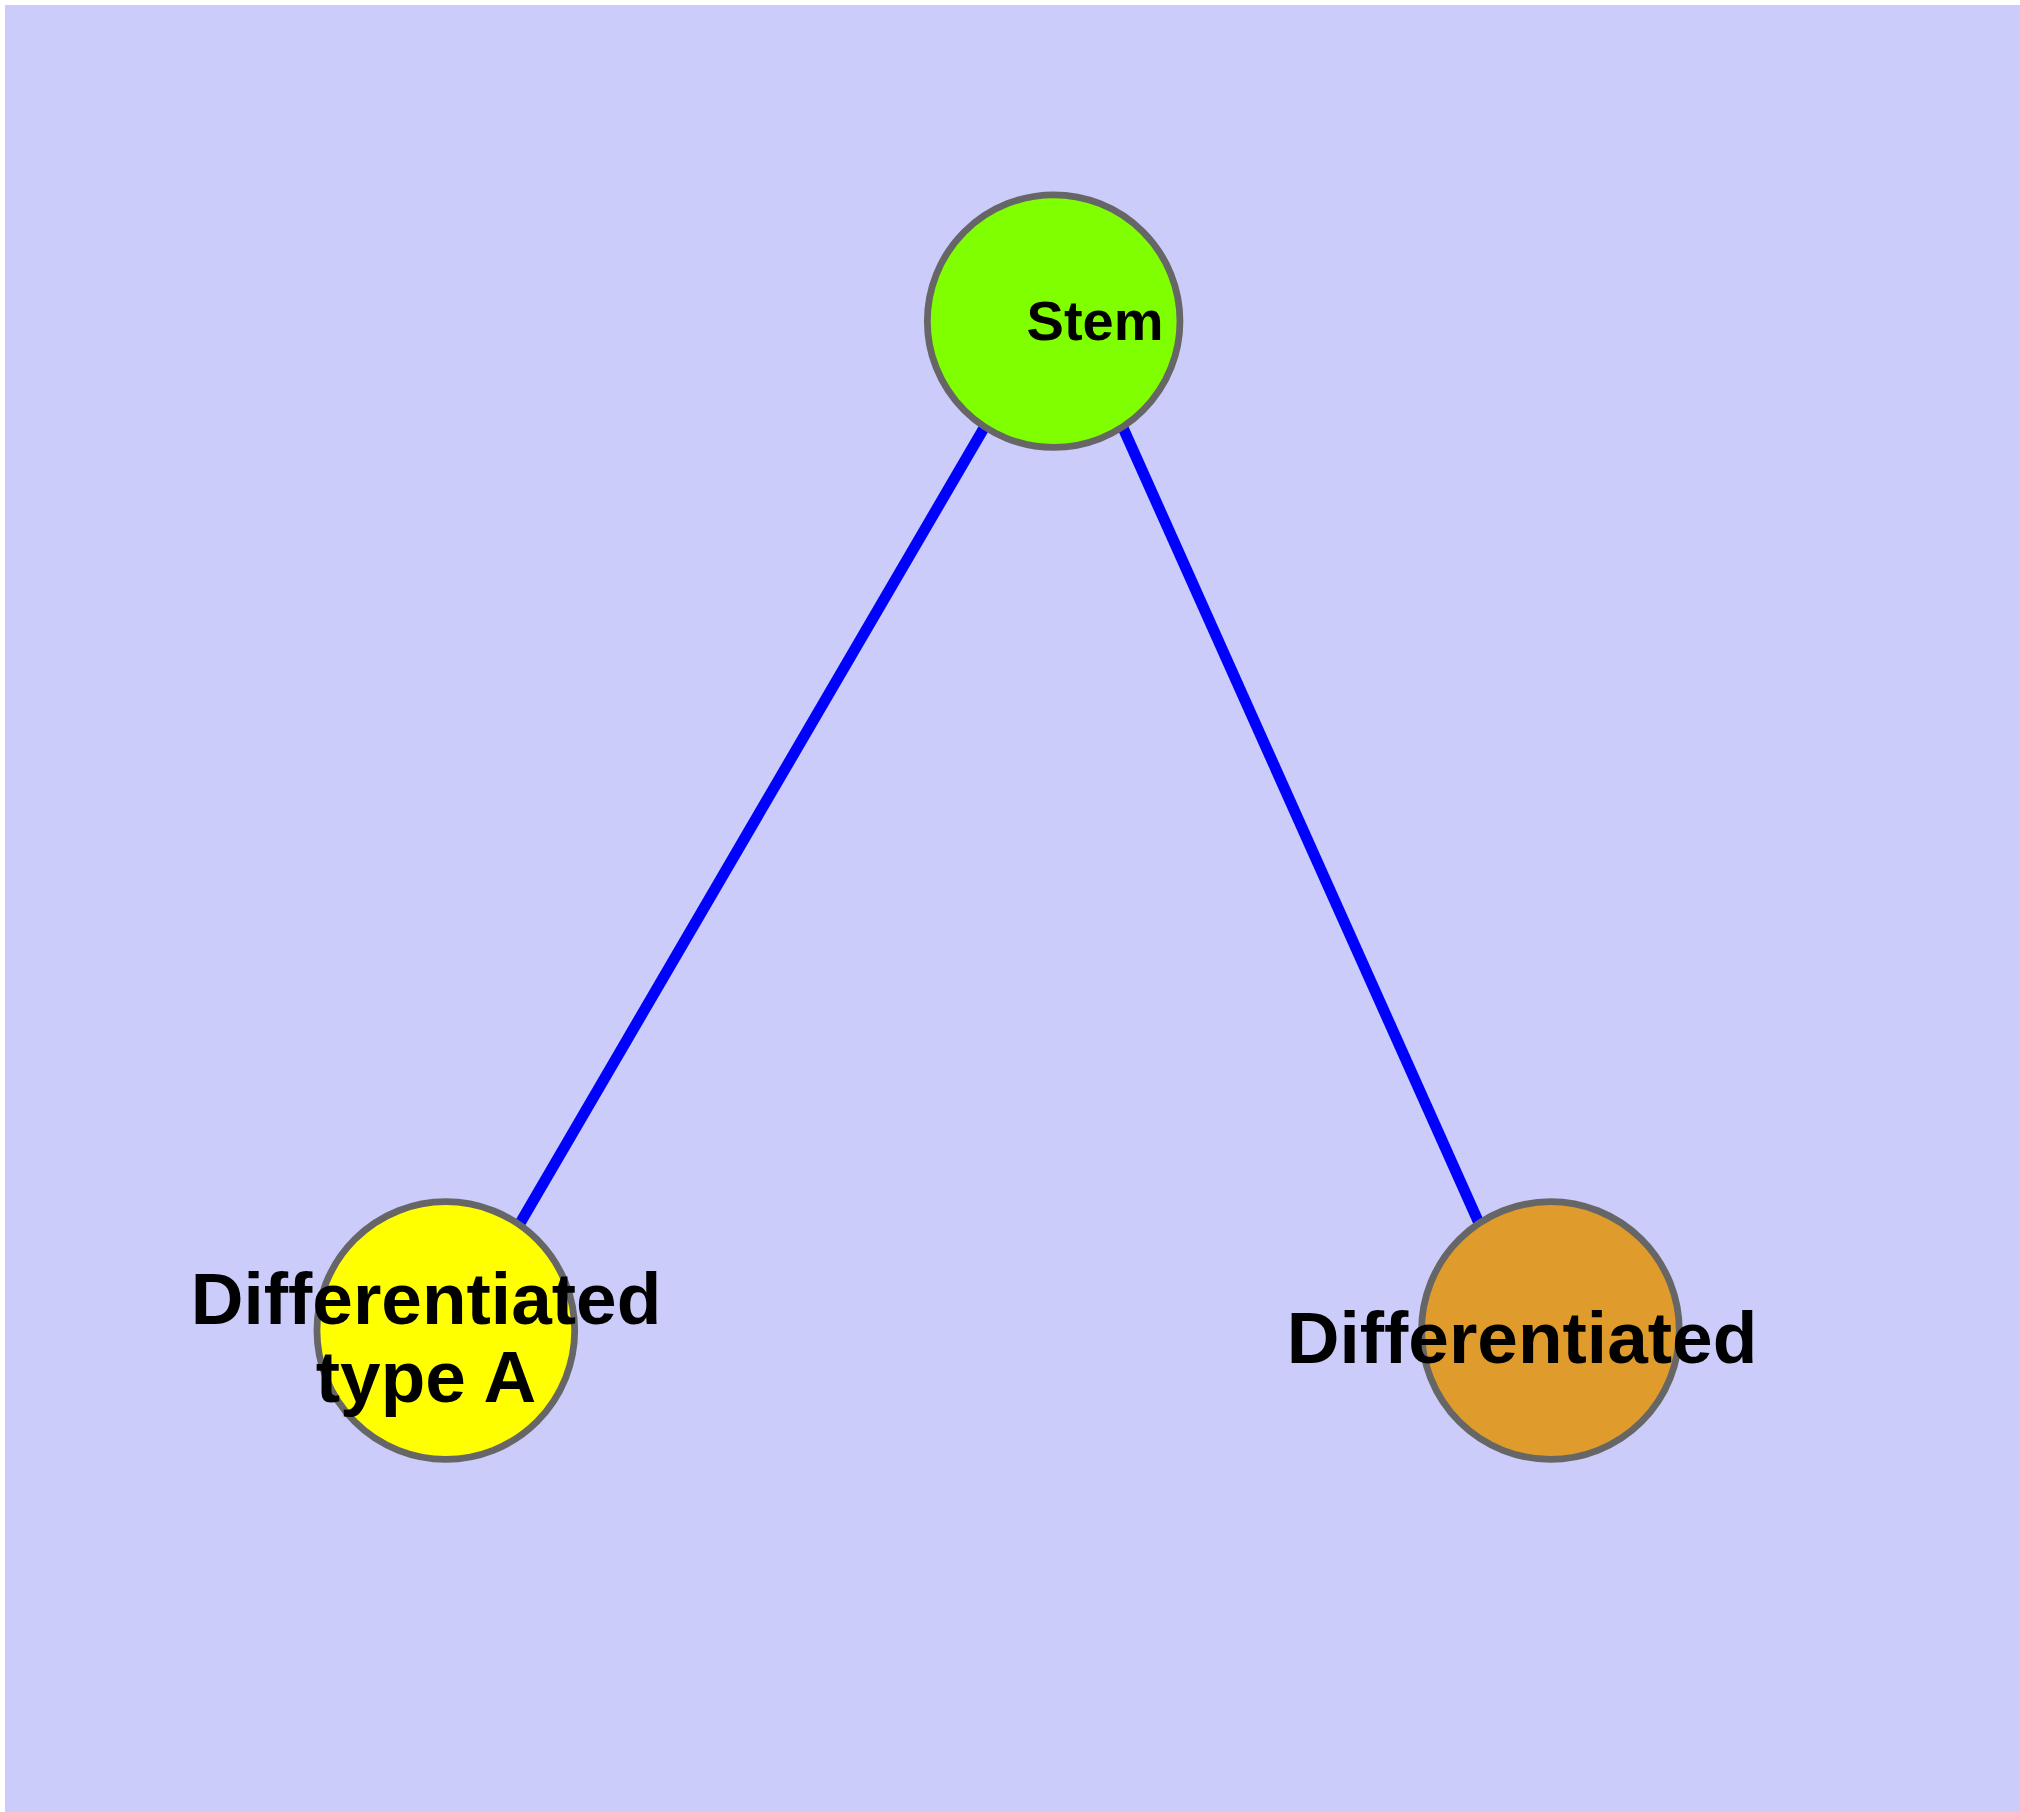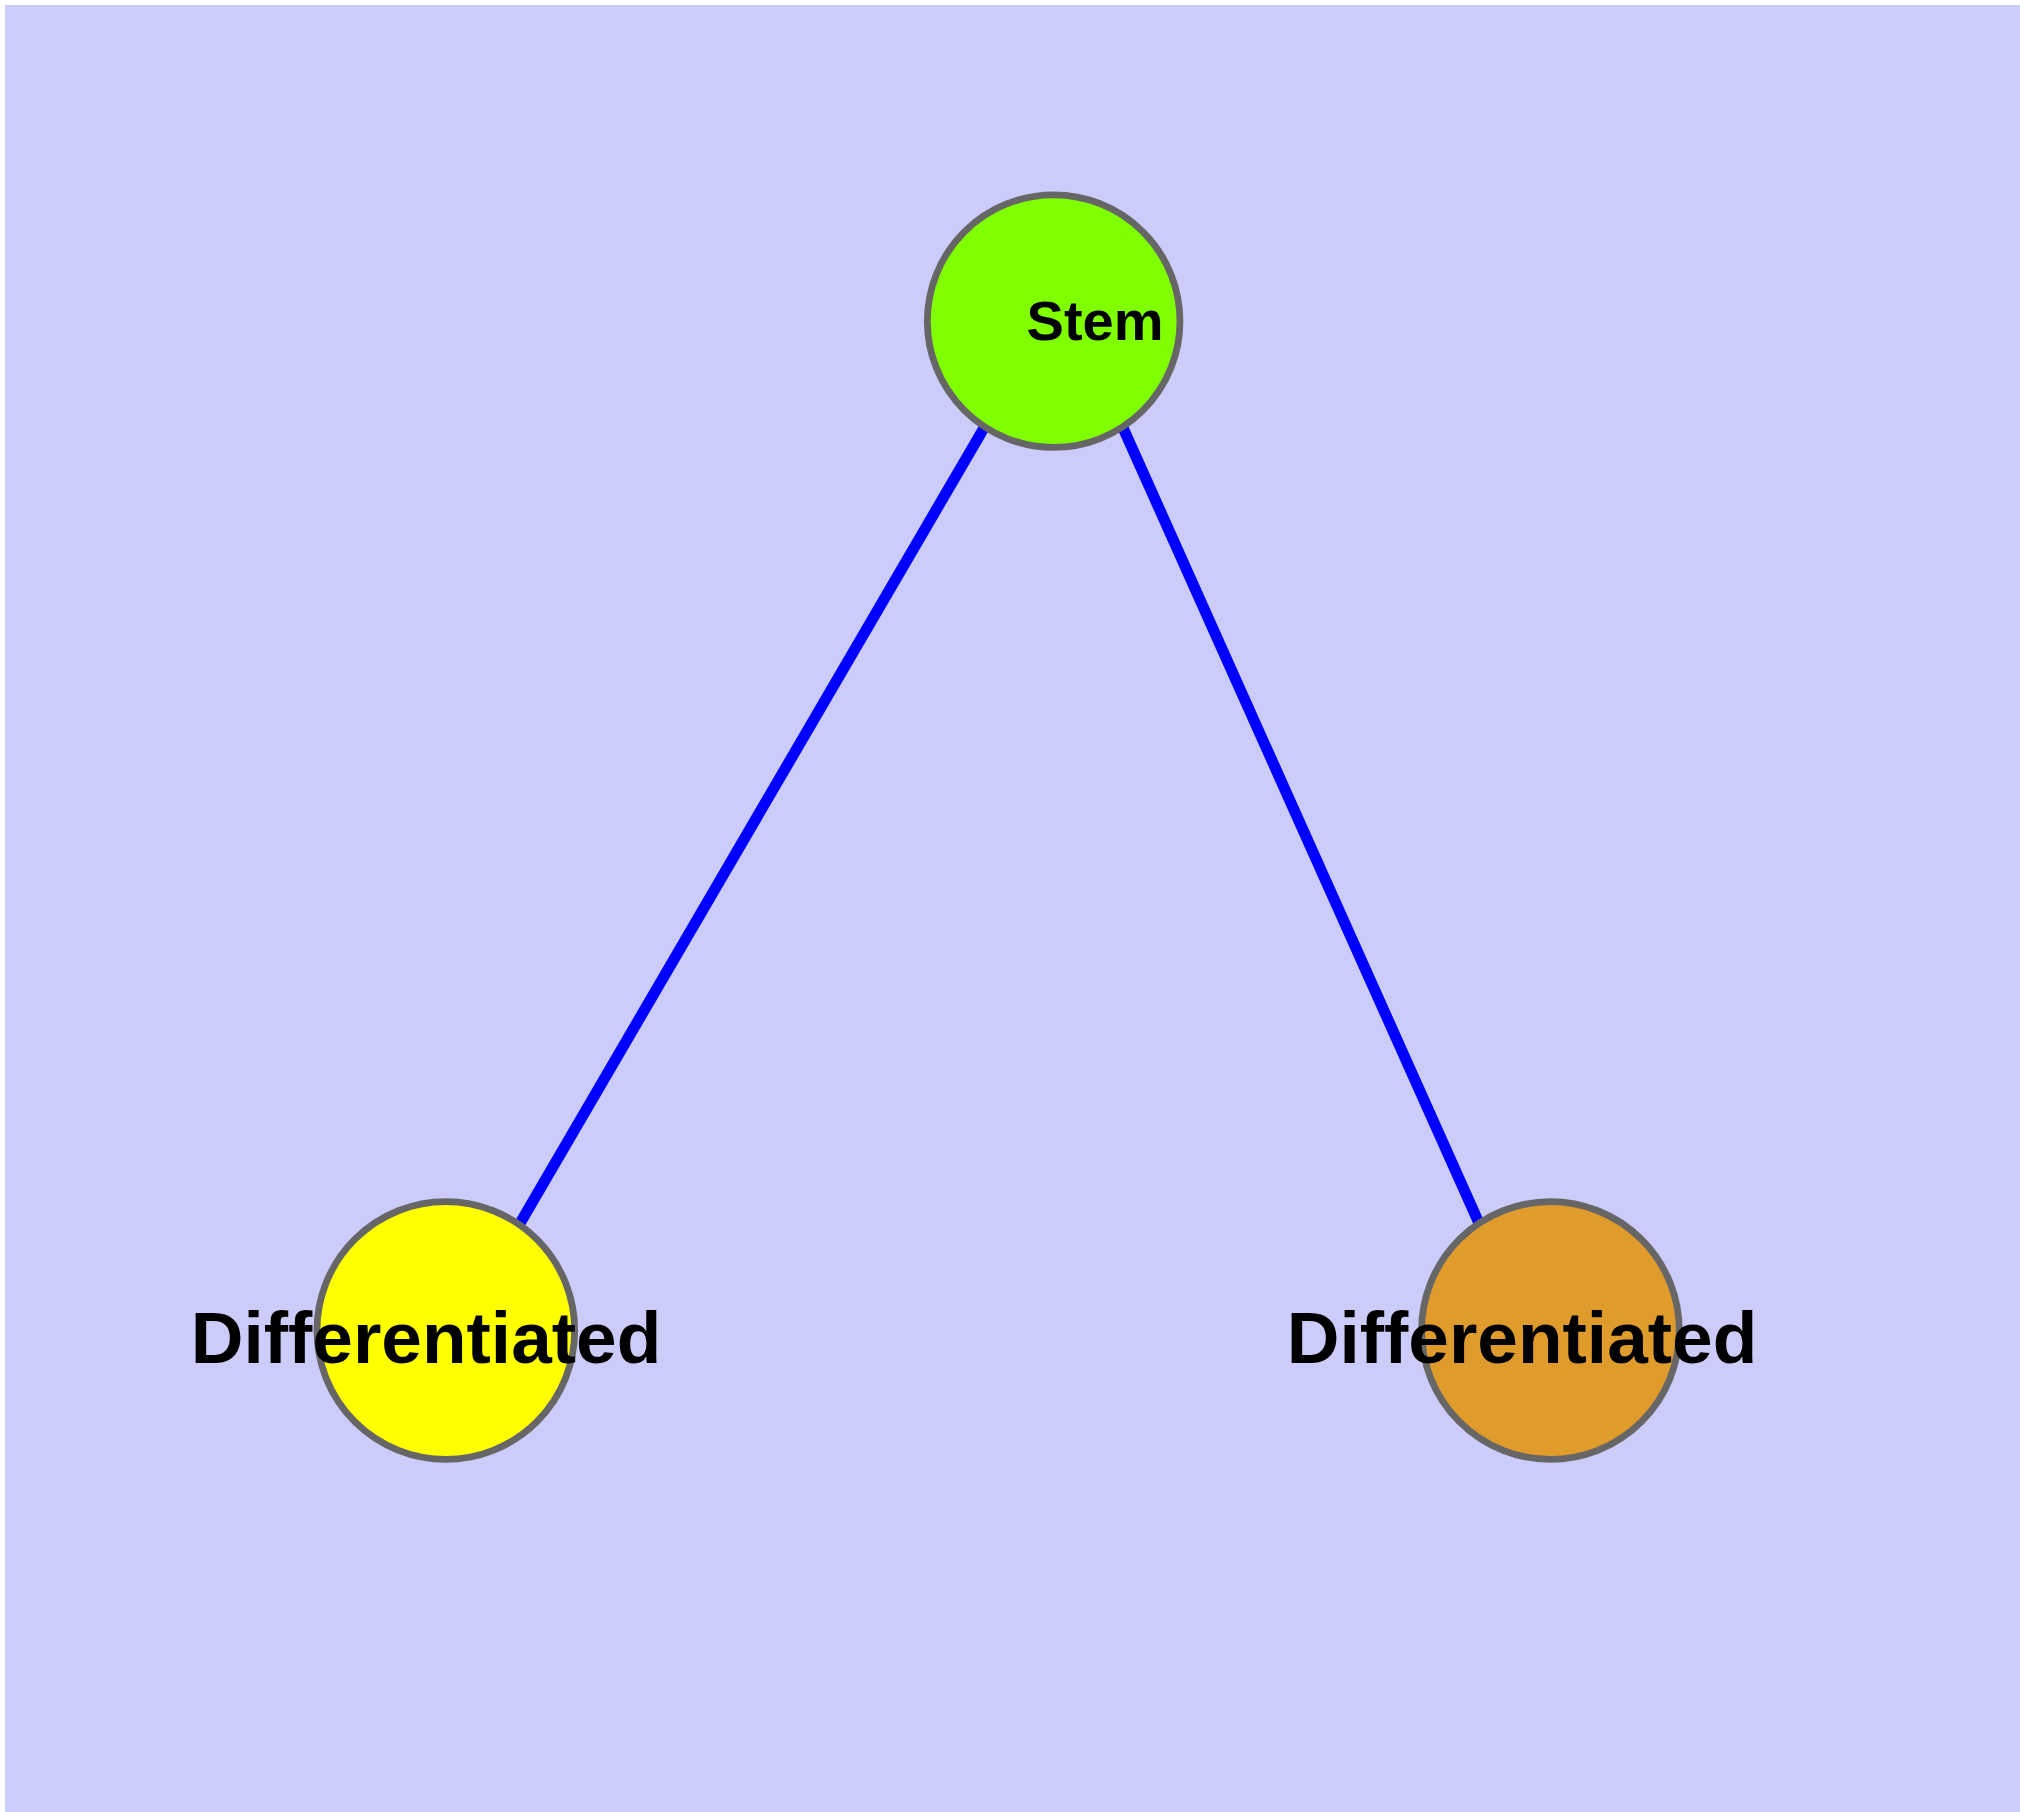--- a/index.html
+++ b/index.html
@@ -63,20 +63,21 @@
         <circle cx="1823" cy="1564" r="152" fill="#e09b2d" stroke="#666666" stroke-width="8"></circle>
       </g>
   </svg>
 
   <div id="label-layer">
       <div class="node-label label-stem" style="left: 1048px; top: 316px; font-size: 56px; margin-left: 42px;">
         <span class="label-line">Stem</span>
       </div>
       <div class="node-label label-leaf" style="left: 421px; top: 1333px; font-size: 73px;">
         <span class="label-line">Differentiated</span>
+        <span class="label-line">type A</span>
       </div>
       <div class="node-label label-leaf" style="left: 1517px; top: 1333px; font-size: 73px;">
         <span class="label-line">Differentiated</span>
       </div>
     </div>
 
 </div>
 
 
 </body></html>

